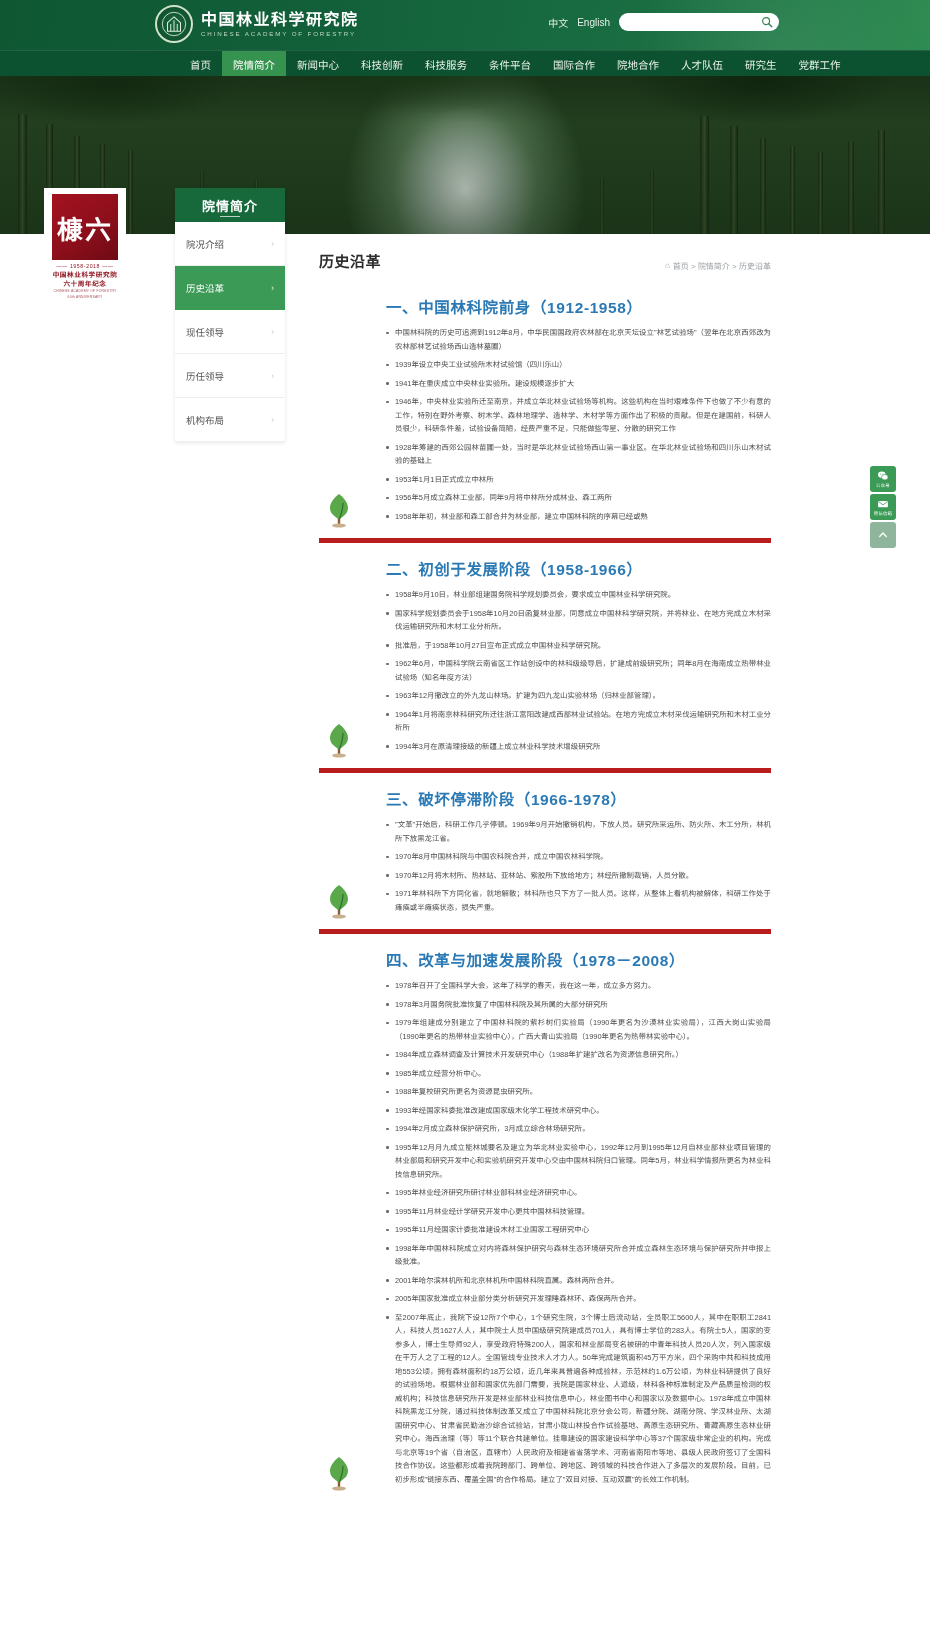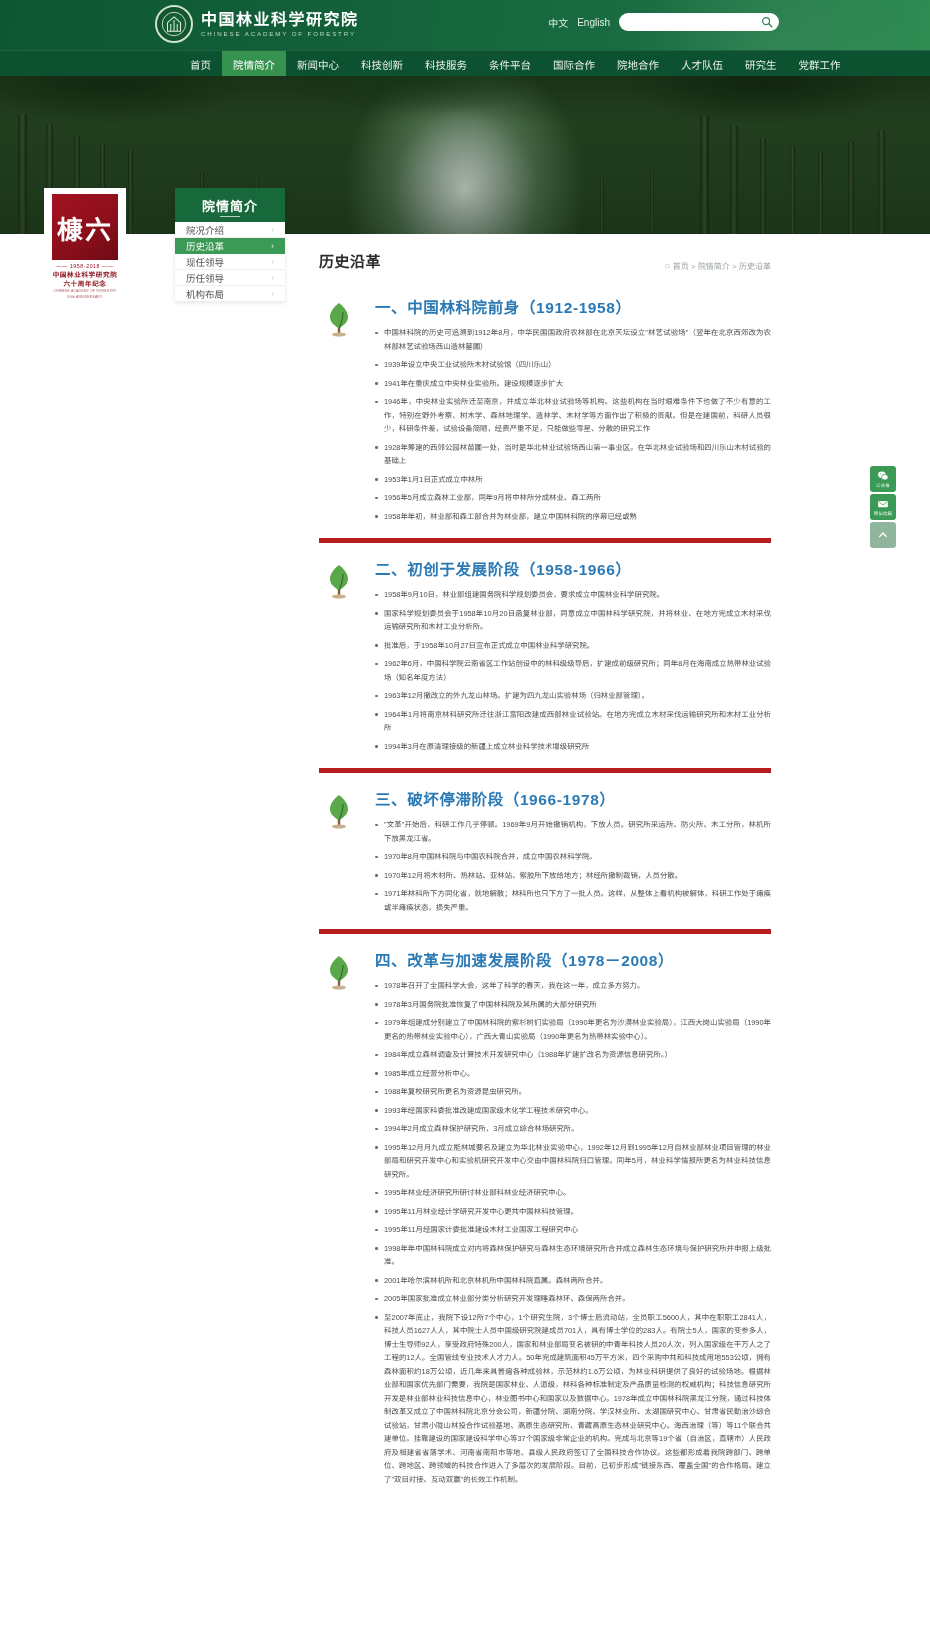--- a/index.html
+++ b/index.html
@@ -141,21 +141,21 @@
     height: 34px; background: #17693c; color: #fff;
     display: flex; align-items: center; justify-content: center;
     font-size: 13px; font-weight: bold; letter-spacing: 1px;
     position: relative;
   }
   .sidemenu-head::after {
     content: ""; position: absolute; bottom: 5px; left: 50%;
     transform: translateX(-50%); width: 20px; height: 1px; background: rgba(255,255,255,0.7);
   }
   .sidemenu-item {
-    height: 16px; display: flex; align-items: center; justify-content: space-between;
+    height: 44px; display: flex; align-items: center; justify-content: space-between;
     padding: 0 11px; font-size: 9.5px; color: #555;
     border-bottom: 1px solid #eceff0; cursor: pointer; text-decoration: none;
   }
   .sidemenu-item .chev { color: #c4cdc7; font-size: 9px; }
   .sidemenu-item.active { background: #3b9a55; color: #fff; border-bottom-color: #3b9a55; }
   .sidemenu-item.active .chev { color: #e2f2e6; }
 
   
   .content {
     margin-left: 160px; width: 480px; background: #fff;
@@ -166,21 +166,21 @@
     padding: 6px 0 10px 0;
   }
   .page-title { font-size: 15px; color: #2c2c2c; font-weight: bold; letter-spacing: 0.5px; }
   .breadcrumb { font-size: 8px; color: #9aa0a3; display: flex; align-items: center; gap: 3px; }
   .breadcrumb .home-ic { color: #9aa0a3; font-size: 8px; }
   .breadcrumb a { color: #9aa0a3; text-decoration: none; cursor: pointer; }
 
   
   .section { padding: 14px 0 10px 0; border-top: 5px solid #b91c1c; }
   .section:first-of-type { border-top: 0; }
-  .section-head { display: flex; align-items: flex-start; gap: 16px; }
+  .section-head { display: flex; align-items: flex-end; gap: 27px; }
   .tree-ic {
     width: 40px; height: 40px; flex: 0 0 40px; margin-top: 2px;
     display: flex; align-items: flex-end; justify-content: center;
   }
   .tree-ic svg { width: 36px; height: 38px; }
   .section-body { flex: 1; }
   .section-title {
     font-size: 15.5px; color: #2b7ab5; font-weight: bold; letter-spacing: 0.6px;
     line-height: 26px; margin-bottom: 4px;
   }

